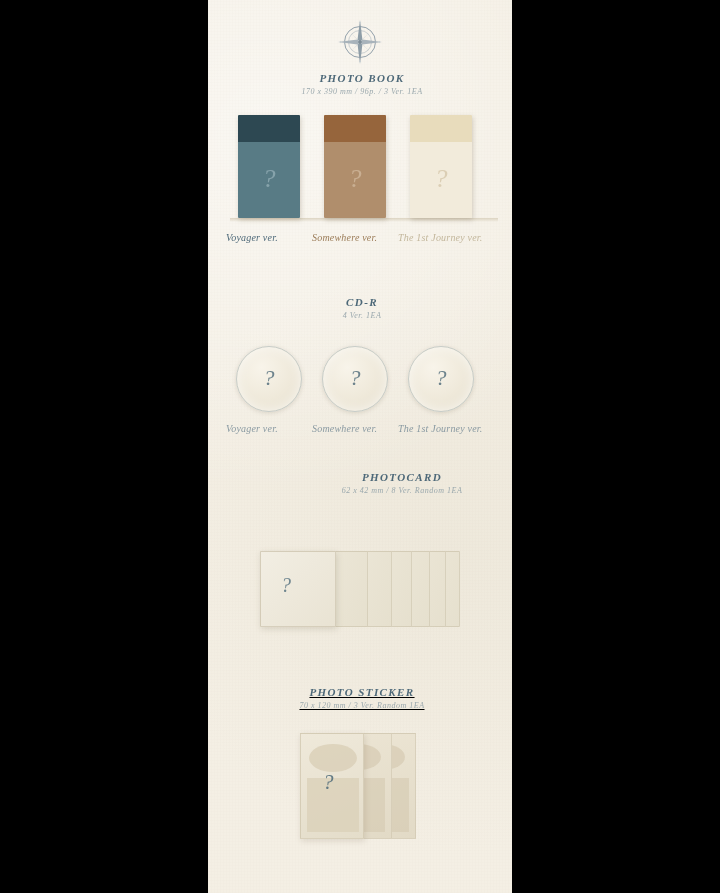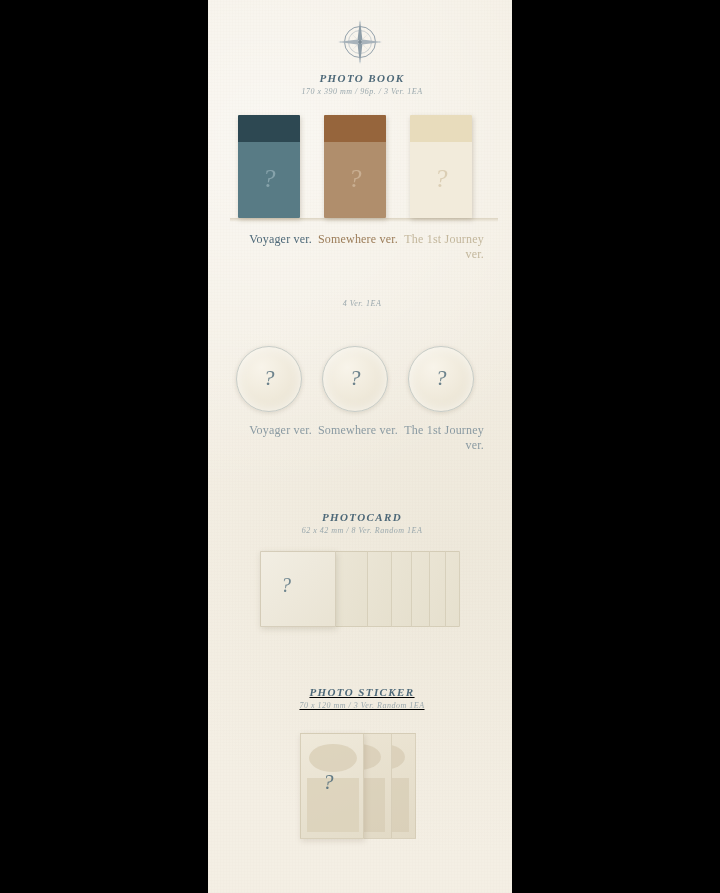--- a/index.html
+++ b/index.html
@@ -89,22 +89,23 @@
   .shelf {
     position: absolute;
     left: 22px; top: 108px;
     width: 268px; height: 4px;
     background: linear-gradient(180deg, rgba(215,206,186,.85), rgba(244,239,228,0));
   }
 
   .ver-label {
     position: absolute;
     width: 86px;
-    text-align: right;
-    font-size: 12px;
+    text-align: left;
+    font-style: italic;
+    font-size: 10px;
     letter-spacing: .2px;
   }
 
   
   #cd-row { position: absolute; left: 0; top: 0; width: 304px; height: 80px; }
   .cd {
     position: absolute;
     top: 0;
     width: 66px; height: 66px;
     border-radius: 50%;
@@ -267,41 +268,42 @@
         </div>
       </div>
     </div>
 
     <div class="ver-label" style="left:18px; top:122px; color:#4d6878;">Voyager ver.</div>
     <div class="ver-label" style="left:104px; top:122px; color:#9b7c58;">Somewhere ver.</div>
     <div class="ver-label" style="left:190px; top:122px; color:#c3b79c;">The 1st Journey ver.</div>
   </div>
 
   <div class="section" style="top:296px;">
+    <div class="sec-title">CD-R</div>
     <div class="sec-sub">4 Ver. 1EA</div>
   </div>
 
   <div class="section" style="top:346px; height:100px;">
     <div id="cd-row">
       <div class="cd" style="left:28px;">
         <span class="qm">?</span>
       </div>
       <div class="cd" style="left:114px;">
         <span class="qm">?</span>
       </div>
       <div class="cd" style="left:200px;">
         <span class="qm">?</span>
       </div>
     </div>
     <div class="ver-label" style="left:18px; top:77px; color:#8a9aa2;">Voyager ver.</div>
     <div class="ver-label" style="left:104px; top:77px; color:#8a9aa2;">Somewhere ver.</div>
     <div class="ver-label" style="left:190px; top:77px; color:#8a9aa2;">The 1st Journey ver.</div>
   </div>
 
-  <div class="section" style="top:511px;">
+  <div class="section" style="top:471px;margin-left:40px;">
     <div class="sec-title">PHOTOCARD</div>
     <div class="sec-sub">62 x 42 mm / 8 Ver. Random 1EA</div>
   </div>
 
   <div class="section" style="top:551px; height:90px;">
     <div id="pc-stack">
       <div class="pc" style="left:124px;"></div>
       <div class="pc" style="left:110px;"></div>
       <div class="pc" style="left:94px;"></div>
       <div class="pc" style="left:76px;"></div>

